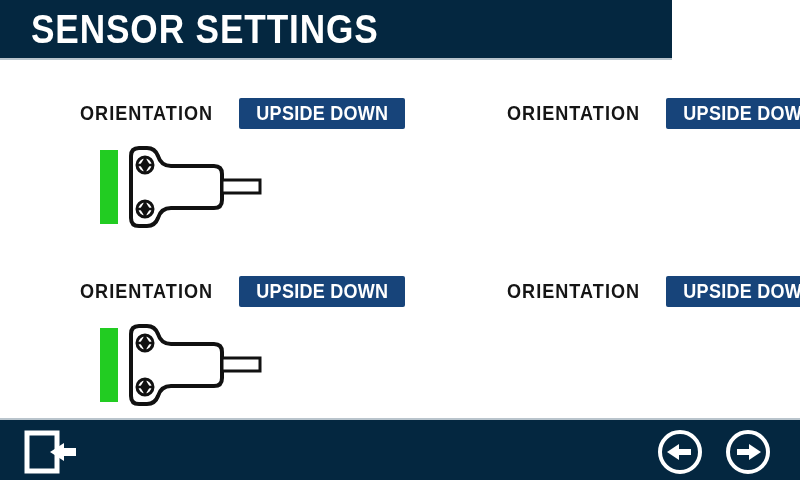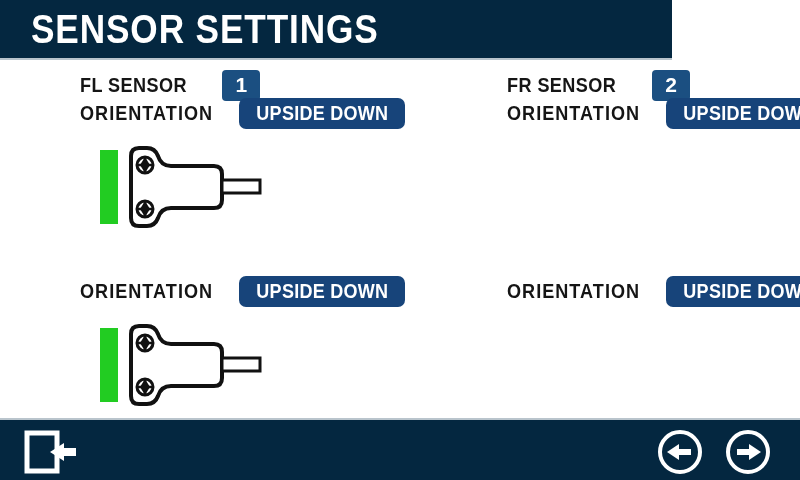--- a/index.html
+++ b/index.html
@@ -106,21 +106,21 @@
   }
 
   .pill {
     display: inline-flex;
     align-items: center;
     justify-content: center;
     height: 31px;
     margin-left: 4px;
     padding: 0 10px;
     background: #17447a;
-    border-radius: 7px;
+    border-radius: 2px;
     color: #ffffff;
     font-size: 20px;
     font-weight: bold;
     letter-spacing: 0.3px;
     box-sizing: border-box;
   }
   .pill span { transform: scaleX(0.9); transform-origin: center; display:inline-block; }
 
   
   .diagram {
@@ -171,24 +171,20 @@
 
 <div id="app">
 
   <div class="header">
     <div class="header-title">SENSOR SETTINGS</div>
   </div>
 
   <div class="content">
 
     <div class="panel panel-fl">
-      <div class="row row-name">
-        <span class="lbl">FL SENSOR</span>
-        <span class="badge">1</span>
-      </div>
       <div class="row row-orient">
         <span class="lbl lbl-orient">ORIENTATION</span>
         <span class="pill">
             <span>UPSIDE DOWN</span>
           </span>
       </div>
       <div class="diagram">
         <svg width="200" height="86" viewBox="0 0 200 86" xmlns="http://www.w3.org/2000/svg">
           <rect x="5" y="6" width="18" height="74" fill="#22cc22"></rect>
           <path d="M36 12 Q36 4 44 4 L52 4 Q60 4 63 12 Q66 22 76 22 L119 22 Q127 22 127 30 L127 56 Q127 64 119 64 L76 64 Q66 64 63 74 Q60 82 52 82 L44 82 Q36 82 36 74 Z" fill="#ffffff" stroke="#111111" stroke-width="4" stroke-linejoin="round"></path>
@@ -201,24 +197,20 @@
           <g>
             <circle cx="50" cy="65" r="8" fill="#ffffff" stroke="#111111" stroke-width="3"></circle>
             <path d="M50 57 L55 65 L50 73 L45 65 Z" fill="#111111"></path>
             <path d="M41 65 H59 M50 56 V74" stroke="#111111" stroke-width="2.5"></path>
           </g>
         </svg>
       </div>
     </div>
 
     <div class="panel panel-fr">
-      <div class="row row-name">
-        <span class="lbl">FR SENSOR</span>
-        <span class="badge">2</span>
-      </div>
       <div class="row row-orient">
         <span class="lbl lbl-orient">ORIENTATION</span>
         <span class="pill">
             <span>UPSIDE DOWN</span>
           </span>
       </div>
 
     </div>
 
     <div class="panel panel-rl">

